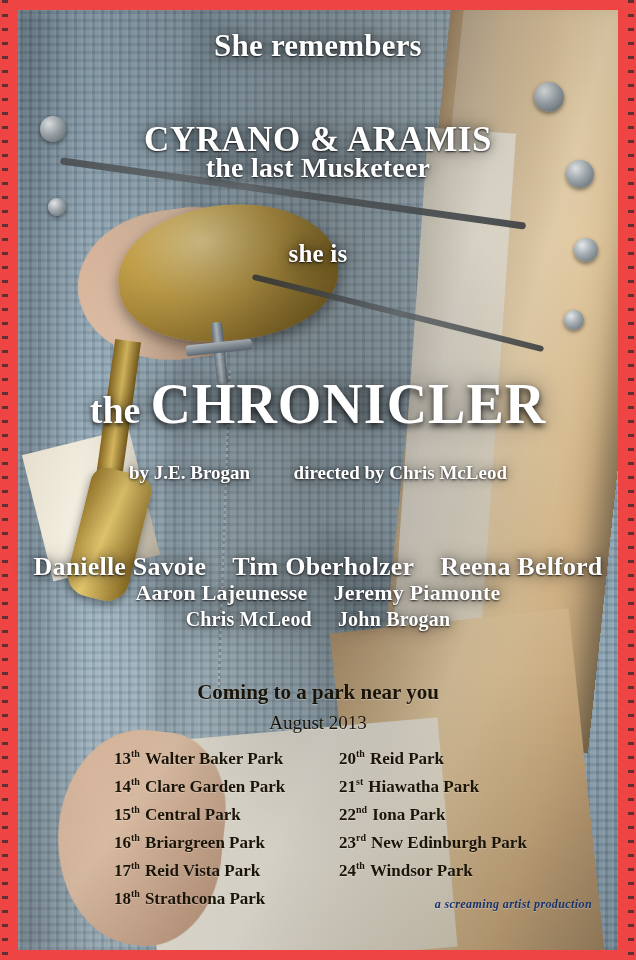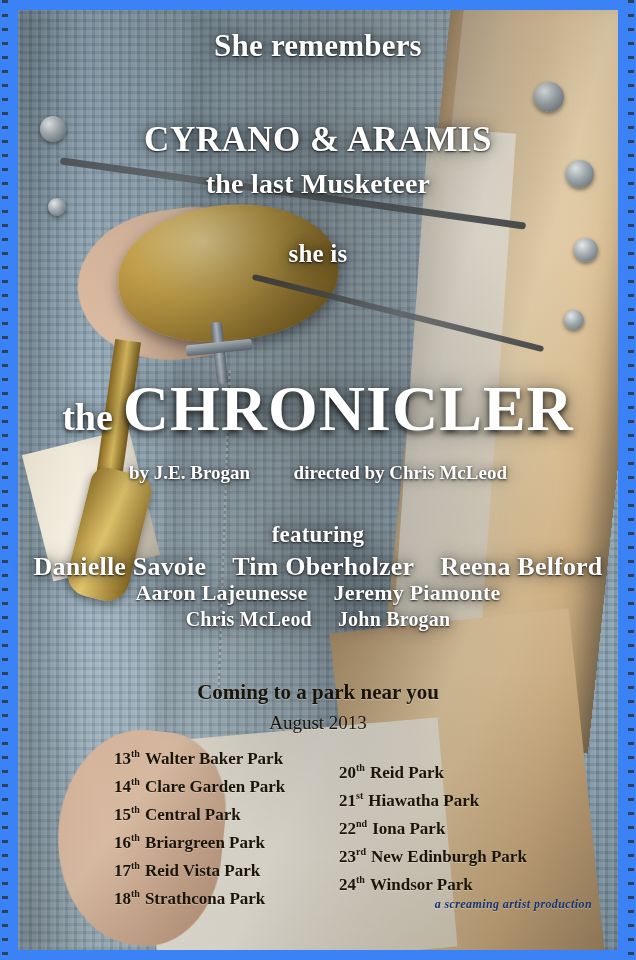--- a/index.html
+++ b/index.html
@@ -12,21 +12,21 @@
     height: 960px;
     overflow: hidden;
     font-family: "Liberation Serif", serif;
   }
 
   
   #poster {
     position: relative;
     width: 636px;
     height: 960px;
-    background: #3b82f6;
+    background: #ef4444;
     overflow: hidden;
   }
 
   
   .edge-ticks {
     position: absolute;
     top: 0;
     width: 6px;
     height: 960px;
     background-image: repeating-linear-gradient(
@@ -269,21 +269,21 @@
       0 1px 2px rgba(0,0,0,.75),
       0 0 10px rgba(0,0,0,.55),
       0 0 22px rgba(0,0,0,.35);
     white-space: nowrap;
     letter-spacing: .2px;
   }
 
   .line-she    { top: 28px;  font-size: 31px; }
   .line-meet   { top: 72px;  font-size: 31px; }
   .line-names  { top: 120px; font-size: 35px; letter-spacing: .5px; }
-  .line-musk   { top: 168px; font-size: 28px; }
+  .line-musk   { top: 152px; font-size: 28px; }
   .line-sheis  { top: 240px; font-size: 25px; }
 
   .title-wrap {
     position: absolute;
     top: 372px;
     width: 100%;
     text-align: center;
     white-space: nowrap;
   }
   .title-the {
@@ -292,21 +292,21 @@
     font-weight: bold;
     font-size: 38px;
     vertical-align: baseline;
     text-shadow: 0 2px 4px rgba(0,0,0,.8), 0 0 16px rgba(0,0,0,.5);
     margin-right: 6px;
   }
   .title-main {
     color: #ffffff;
     font-family: "Liberation Serif", serif;
     font-weight: bold;
-    font-size: 64px;
+    font-size: 56px;
     letter-spacing: 1px;
     text-shadow: 0 3px 6px rgba(0,0,0,.8), 0 0 22px rgba(0,0,0,.55);
   }
 
   .credits {
     position: absolute;
     top: 462px;
     width: 100%;
     text-align: center;
     white-space: nowrap;
@@ -352,21 +352,20 @@
     top: 740px;
     left: 90px;
     width: 470px;
     display: flex;
     gap: 8px;
     color: #1b1408;
     font-family: "Liberation Serif", serif;
     font-weight: bold;
     font-size: 17px;
     text-shadow: 0 1px 1px rgba(255,255,255,.30);
-    align-items: center;
   }
   .tour-col { flex: 1; }
   .tour-row {
     height: 28px;
     line-height: 28px;
     white-space: nowrap;
   }
   .tour-col.left .tour-row  { text-align: left; padding-left: 24px; }
   .tour-col.right .tour-row { text-align: left; padding-left: 10px; }
   .tour-row .day { font-weight: bold; }
@@ -440,21 +439,20 @@
       <span class="title-the">the</span>
       <span class="title-main">CHRONICLER</span>
     </div>
 
     <div class="credits">
       <span>by J.E. Brogan</span>
       <span class="gap"></span>
       <span>directed by Chris McLeod</span>
     </div>
 
-    <div class="t featuring">featuring</div>
 
     <div class="t cast-1">
       <span>Danielle Savoie</span><span class="sp"></span><span>Tim Oberholzer</span><span class="sp"></span><span>Reena Belford</span>
     </div>
     <div class="t cast-2">
       <span>Aaron Lajeunesse</span><span class="sp"></span><span>Jeremy Piamonte</span>
     </div>
     <div class="t cast-3">
       <span>Chris McLeod</span><span class="sp"></span><span>John Brogan</span>
     </div>

